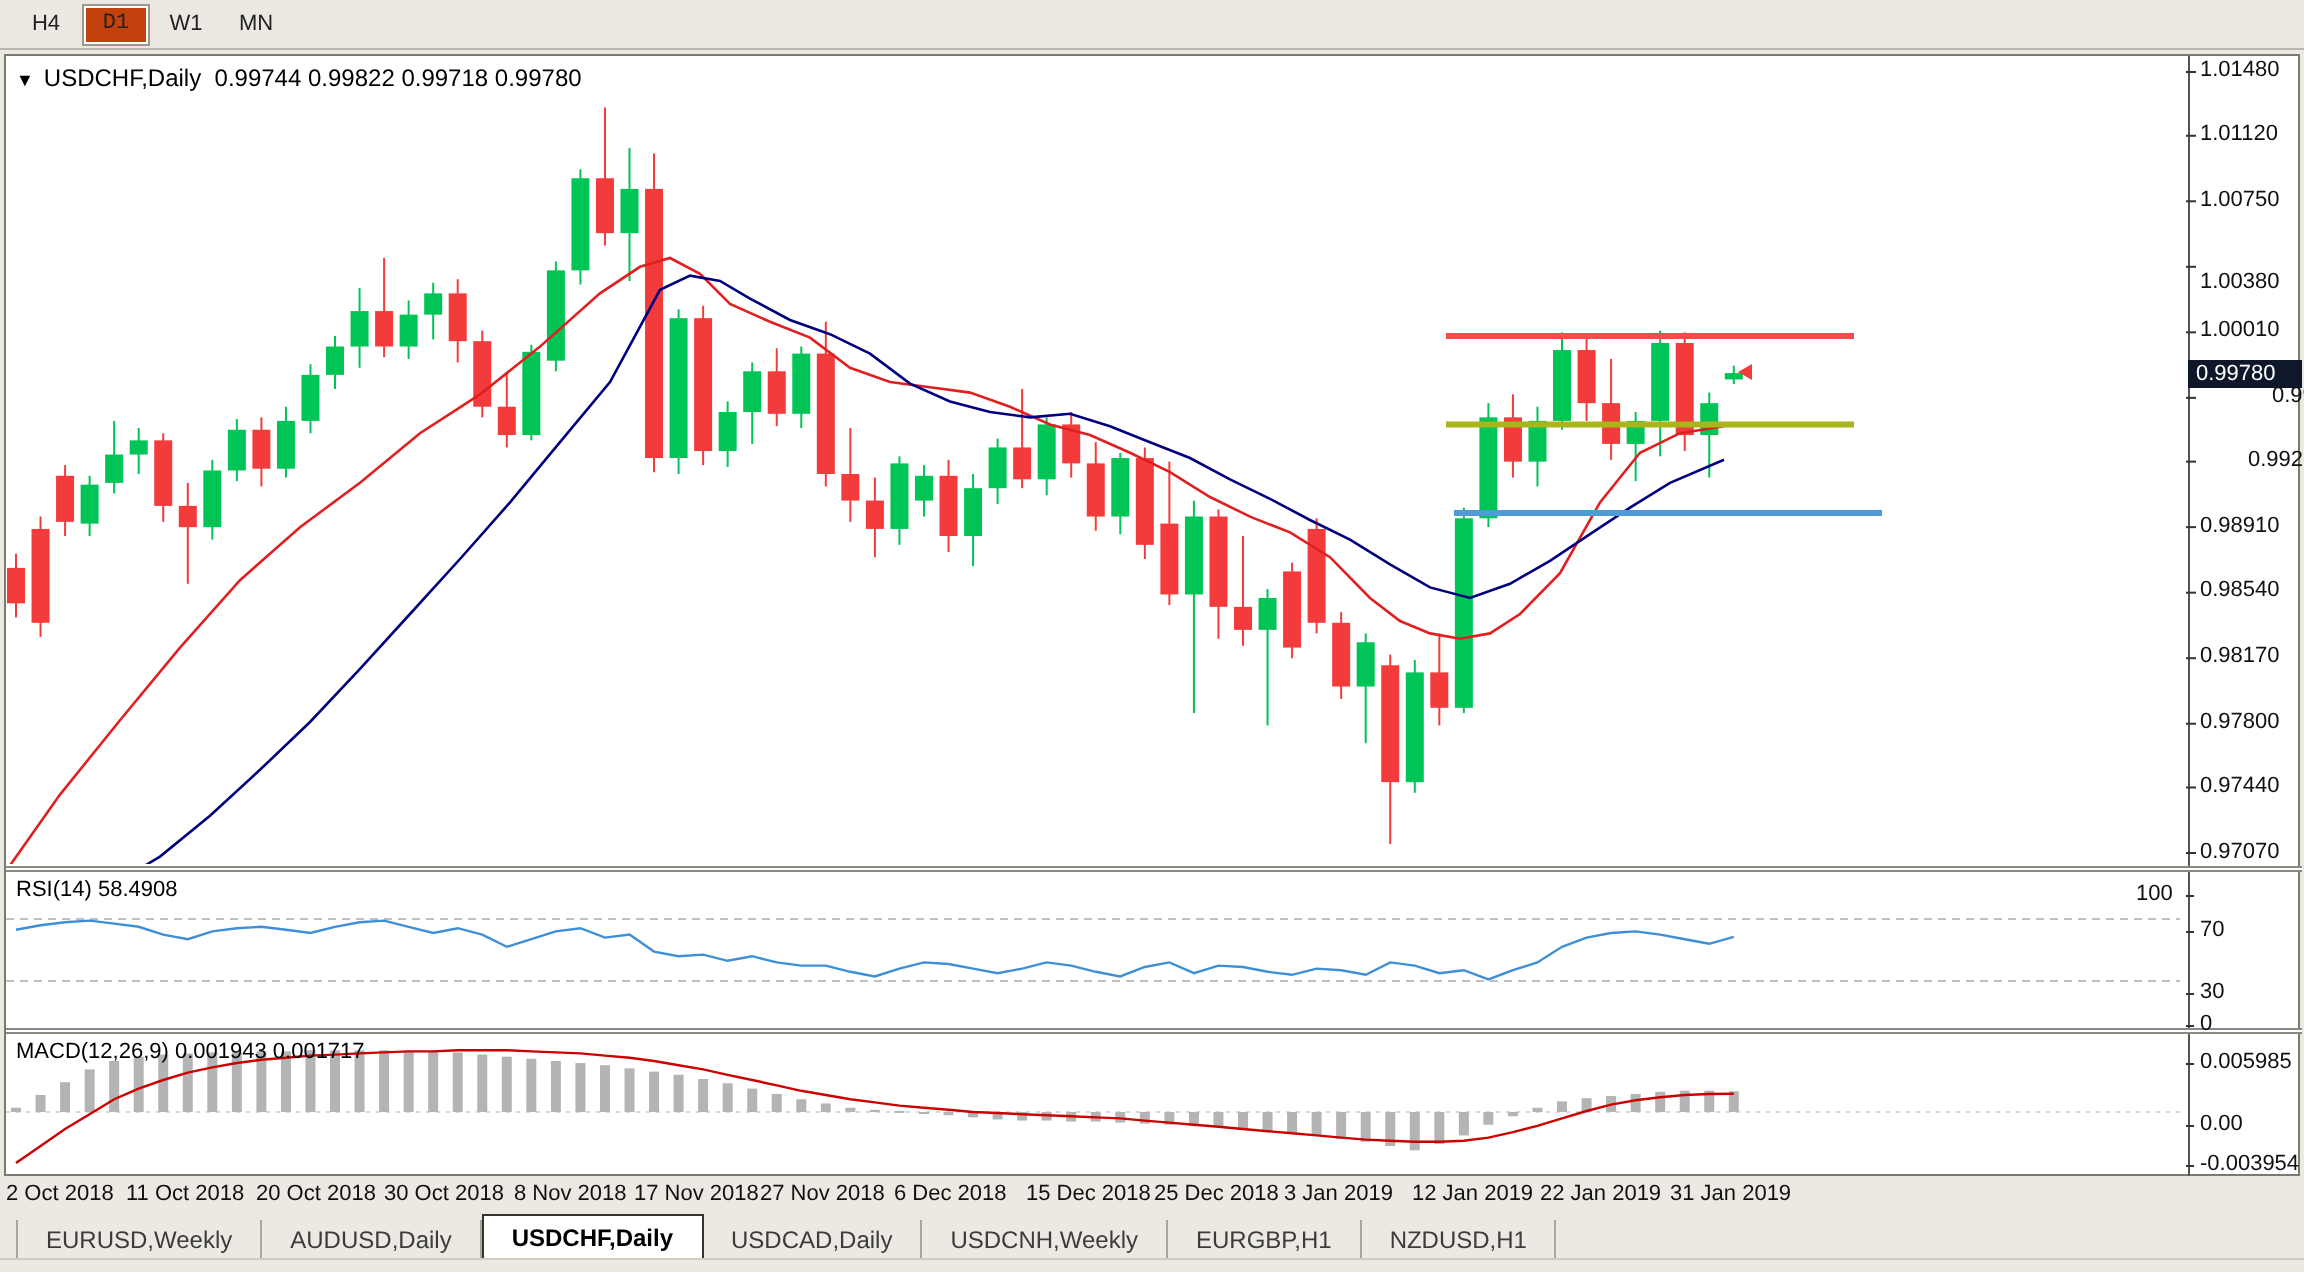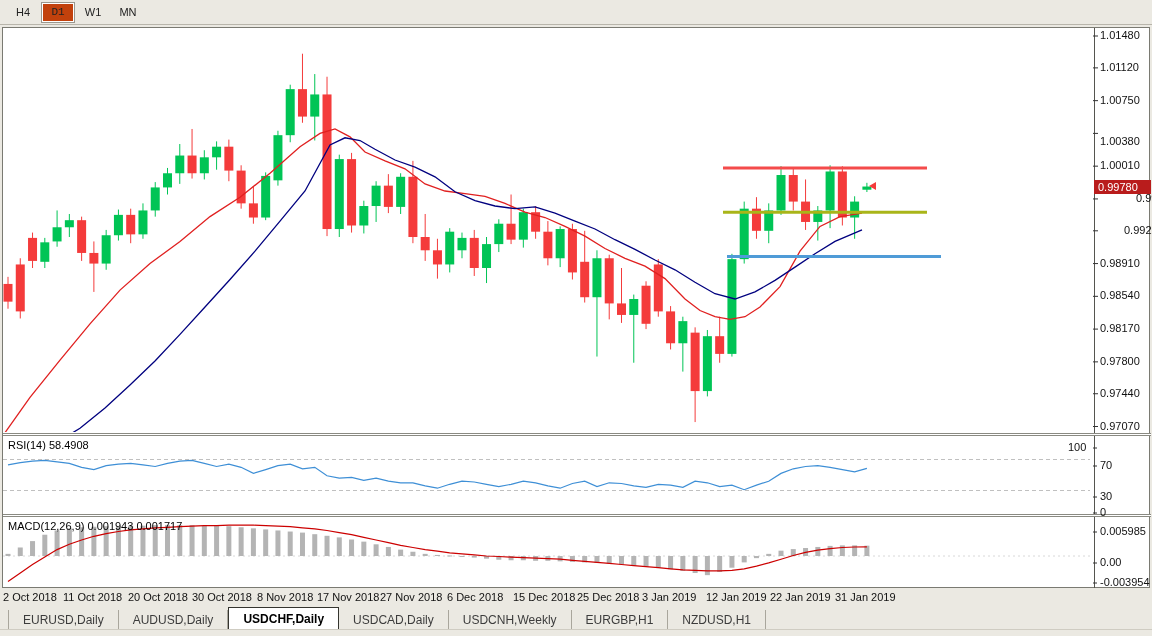--- a/index.html
+++ b/index.html
@@ -13,21 +13,21 @@
   .tf-btn.active{background:#c2410c;border:1px solid #9a978e;border-style:solid;box-shadow:inset 0 0 0 1px #fff;font-family:Liberation Mono, monospace;}
   
   #chart-region{position:absolute;left:2px;top:27px;width:1148px;height:561px;background:#fff;border:1px solid #7a7a72;box-sizing:border-box;}
   .sep{position:absolute;left:0;width:1148px;height:3px;background:#fff;border-top:1px solid #8a8a82;border-bottom:1px solid #8a8a82;box-sizing:border-box;}
   #v-axis-line{position:absolute;top:0;height:561px;left:1091px;width:1px;background:#55554f;}
   #chart-svg{position:absolute;left:0;top:0;}
   .lbl{position:absolute;font-size:11px;color:#111;white-space:pre;}
   #chart-title{position:absolute;left:8px;top:32px;font-size:12px;color:#000;}
   #chart-title .caret{font-size:9px;margin-right:5px;}
   #rsi-label,#macd-label{position:absolute;left:8px;font-size:11px;color:#000;}
-  #price-tag{position:absolute;left:1094px;width:57px;height:14px;background:#b91c1c;color:#fff;
+  #price-tag{position:absolute;left:1094px;width:57px;height:14px;background:#0f172a;color:#fff;
              font-size:11px;line-height:14px;padding-left:4px;box-sizing:border-box;}
   
   #date-strip{position:absolute;left:0;top:588px;width:1152px;height:19px;background:#ebe9e2;}
   
   #tab-strip{position:absolute;left:0;top:607px;width:1152px;height:22px;background:#ebe9e2;
              display:flex;align-items:flex-end;padding-left:8px;box-sizing:border-box;}
   .tab{height:19px;display:flex;align-items:center;padding:0 14px;font-size:12px;color:#3c3c3c;
        border-right:1px solid #a9a69c;cursor:default;white-space:nowrap;}
   .tab:first-child{border-left:1px solid #a9a69c;}
   .tab.active{background:#fff;border:1px solid #35352f;border-bottom:none;height:21px;
@@ -453,20 +453,21 @@
       <line x1="382" y1="588" x2="382" y2="592" stroke="#444"></line>
       <line x1="449" y1="588" x2="449" y2="592" stroke="#444"></line>
       <line x1="515" y1="588" x2="515" y2="592" stroke="#444"></line>
       <line x1="579" y1="588" x2="579" y2="592" stroke="#444"></line>
       <line x1="644" y1="588" x2="644" y2="592" stroke="#444"></line>
       <line x1="708" y1="588" x2="708" y2="592" stroke="#444"></line>
       <line x1="772" y1="588" x2="772" y2="592" stroke="#444"></line>
       <line x1="837" y1="588" x2="837" y2="592" stroke="#444"></line>
     </svg>
 
+  <div id="chart-title"><span class="caret">▼</span><span>USDCHF,Daily</span><span>&nbsp;&nbsp;</span><span>0.99744 0.99822 0.99718 0.99780</span></div>
 
   <div id="rsi-label" style="top:439px;">RSI(14) 58.4908</div>
   <div id="macd-label" style="top:520px;">MACD(12,26,9) 0.001943 0.001717</div>
 
   <div id="price-tag" style="top: 180px;">0.99780</div>
 
   <div id="date-strip">
       <div class="lbl" style="left: 3px; top: 3px; position: absolute;">2 Oct 2018</div>
       <div class="lbl" style="left: 63px; top: 3px; position: absolute;">11 Oct 2018</div>
       <div class="lbl" style="left: 128px; top: 3px; position: absolute;">20 Oct 2018</div>
@@ -477,21 +478,21 @@
       <div class="lbl" style="left: 447px; top: 3px; position: absolute;">6 Dec 2018</div>
       <div class="lbl" style="left: 513px; top: 3px; position: absolute;">15 Dec 2018</div>
       <div class="lbl" style="left: 577px; top: 3px; position: absolute;">25 Dec 2018</div>
       <div class="lbl" style="left: 642px; top: 3px; position: absolute;">3 Jan 2019</div>
       <div class="lbl" style="left: 706px; top: 3px; position: absolute;">12 Jan 2019</div>
       <div class="lbl" style="left: 770px; top: 3px; position: absolute;">22 Jan 2019</div>
       <div class="lbl" style="left: 835px; top: 3px; position: absolute;">31 Jan 2019</div>
     </div>
 
   <div id="tab-strip">
-      <div class="tab">EURUSD,Daily</div>
+      <div class="tab">EURUSD,Weekly</div>
       <div class="tab">AUDUSD,Daily</div>
       <div class="tab active">USDCHF,Daily</div>
       <div class="tab">USDCAD,Daily</div>
       <div class="tab">USDCNH,Weekly</div>
       <div class="tab">EURGBP,H1</div>
       <div class="tab">NZDUSD,H1</div>
     </div>
 
   <div id="bottom-fill"></div>
 <div class="lbl" style="left: 1100px; top: 29px;">1.01480</div>

